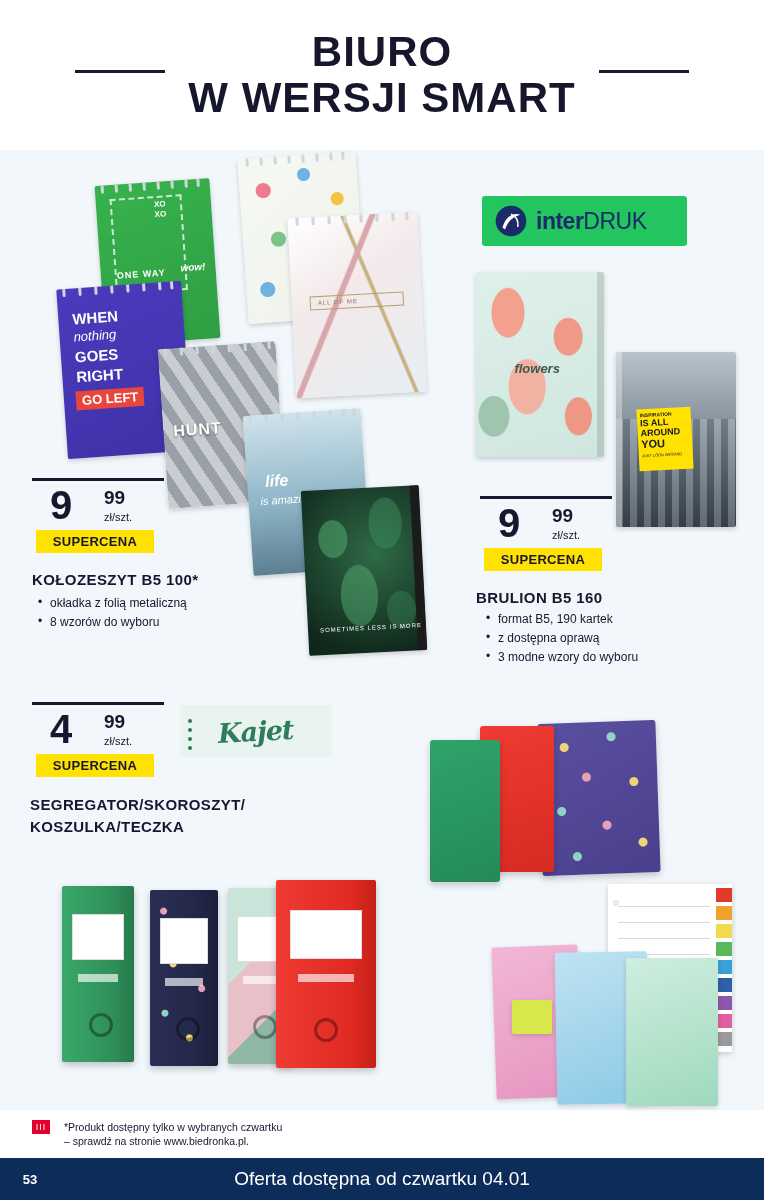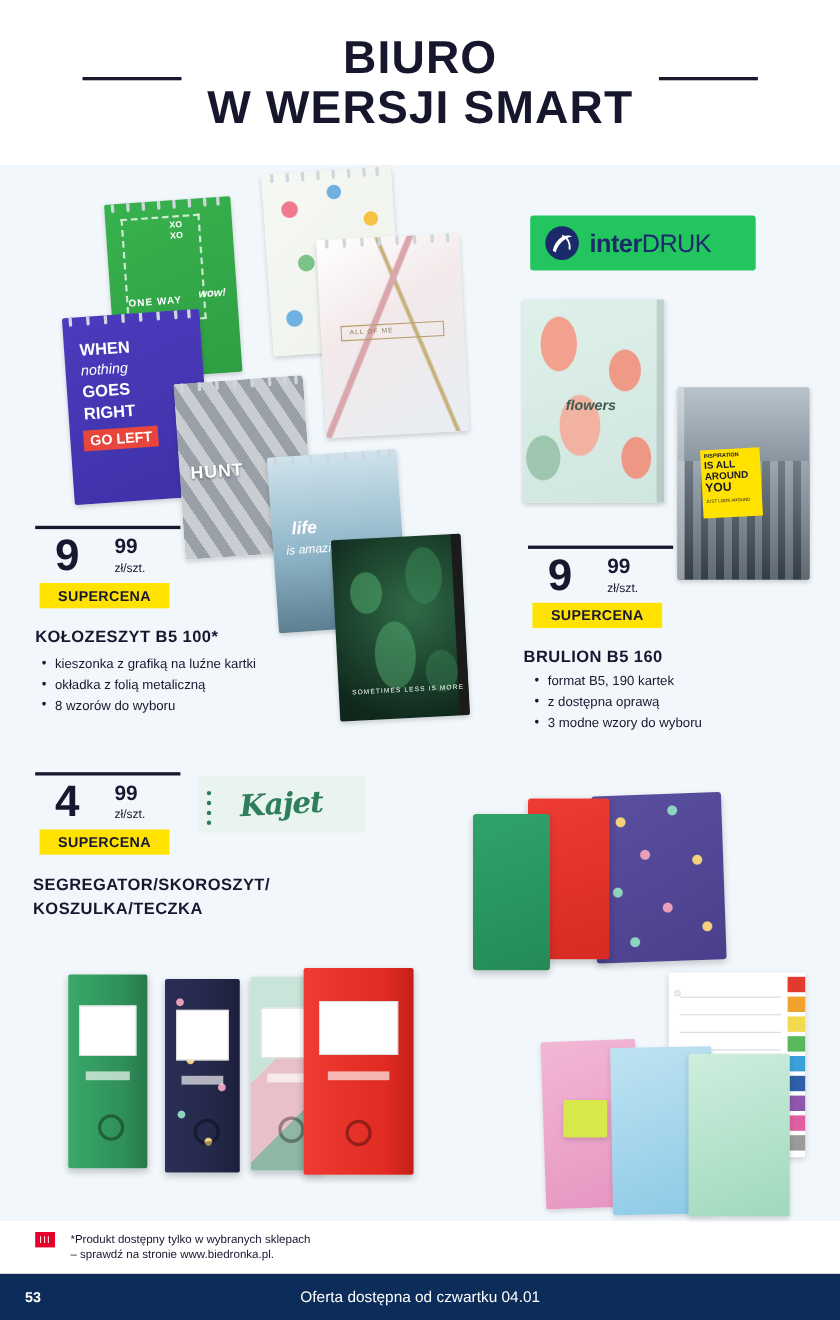--- a/index.html
+++ b/index.html
@@ -133,21 +133,21 @@
     position: absolute; top: 1120px; left: 32px;
     width: 18px; height: 14px; background: #e4002b;
     display:flex; align-items:center; justify-content:center;
   }
   .foot-icon span { color:#fff; font-size:9px; letter-spacing:1px;}
   .footbar {
     position: absolute; bottom: 0; left: 0; width: 764px; height: 42px;
     background: #0c2c5a;
     display: flex; align-items: center; justify-content: center;
   }
-  .footbar-text { color: #fff; font-size: 14px; }
+  .footbar-text { color: #fff; font-size: 19px; }
   .pagenum {
     position: absolute; bottom: 0; left: 0; width: 60px; height: 42px;
     display: flex; align-items: center; justify-content: center;
     color: #fff; font-size: 13px; font-weight: bold;
   }
 
   
   .nb { position: absolute; border-radius: 2px; overflow: hidden; box-shadow: 0 2px 5px rgba(0,0,0,.18); }
   .spiral { position:absolute; top:0; left:0; width:100%; height:8px; }
   .spiral i { position:absolute; top:-3px; width:3px; height:11px; background:#cfd6dc; border-radius:2px;}
@@ -338,21 +338,20 @@
 <div class="price-box" style="top:478px;left:32px;">
   <div class="price-top">
     <span class="price-main">9</span>
     <span class="price-cents">99</span>
     <span class="price-unit">zł/szt.</span>
   </div>
   <div class="supercena">SUPERCENA</div>
 </div>
 <div class="prod-title" style="top:570px;left:32px;width:280px;">KOŁOZESZYT B5 100*</div>
 <ul class="prod-list" style="top:594px;left:38px;width:300px;">
-  <li>kieszonka z grafiką na luźne kartki</li>
   <li>okładka z folią metaliczną</li>
   <li>8 wzorów do wyboru</li>
 </ul>
 
 <div class="price-box" style="top:496px;left:480px;">
   <div class="price-top">
     <span class="price-main">9</span>
     <span class="price-cents">99</span>
     <span class="price-unit">zł/szt.</span>
   </div>
@@ -463,20 +462,20 @@
 
 <div class="sleeve" style="top:946px;left:494px;width:86px;height:152px;background:linear-gradient(160deg,#f2b7d6 0%,#e695c0 100%);transform:rotate(-2deg);"></div>
 <div class="sleeve" style="top:952px;left:556px;width:92px;height:152px;background:linear-gradient(160deg,#bfe3f2 0%,#8cc9e6 100%);transform:rotate(-1deg);"></div>
 <div class="sleeve" style="top:958px;left:626px;width:92px;height:148px;background:linear-gradient(160deg,#cfeede 0%,#9ed9bd 100%);"></div>
 <div class="sleeve" style="top:1000px;left:512px;width:40px;height:34px;background:#d8e84a;"></div>
 
 <div class="foot-icon">
   <span>III</span>
 </div>
 <div class="footnote" style="left:64px;">
-  <div>*Produkt dostępny tylko w wybranych sklepach</div>
+  <div>*Produkt dostępny tylko w wybranych czwartku</div>
   <div>– sprawdź na stronie www.biedronka.pl.</div>
 </div>
 
 <div class="footbar">
   <div class="footbar-text">Oferta dostępna od czwartku 04.01</div>
 </div>
 <div class="pagenum">53</div>
 
 </body></html>

